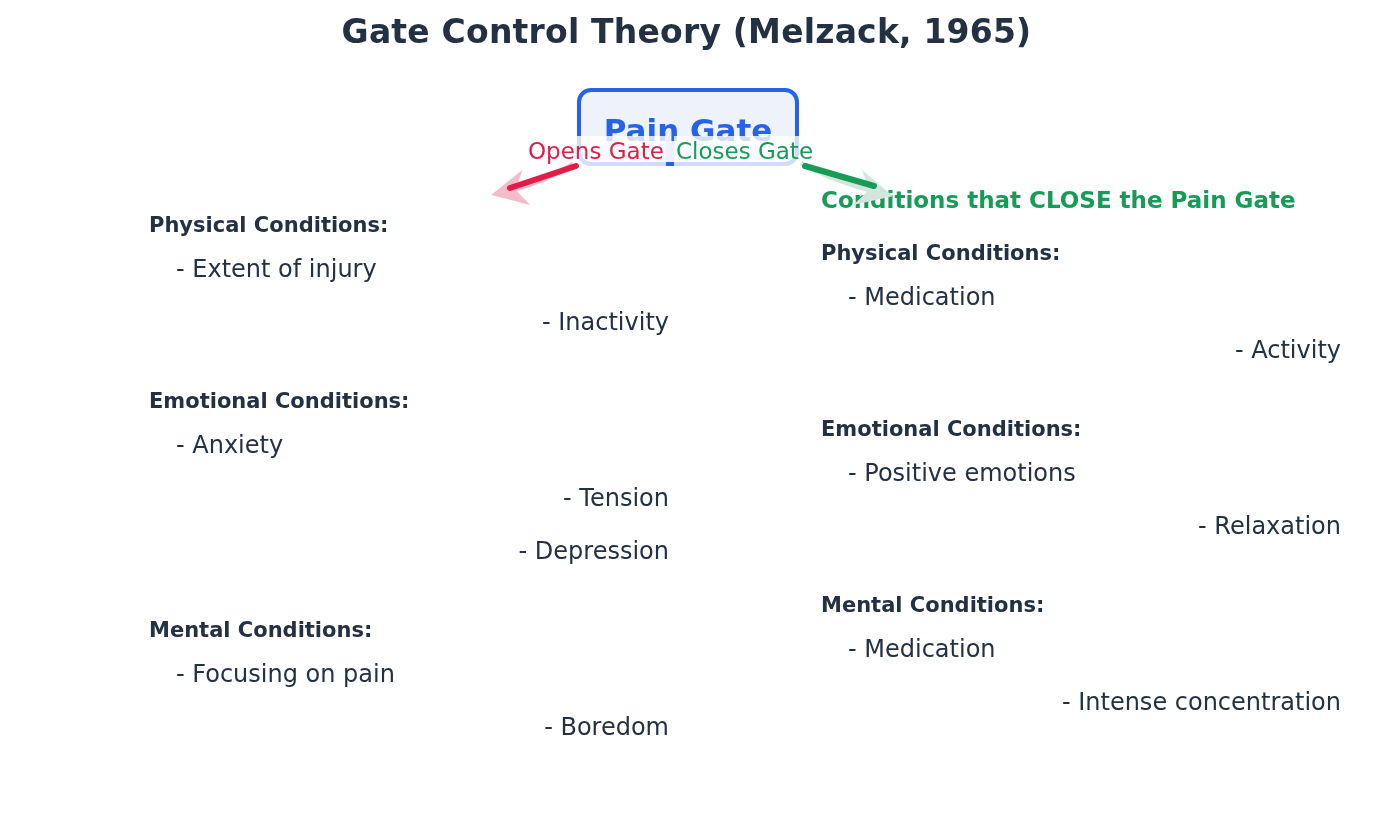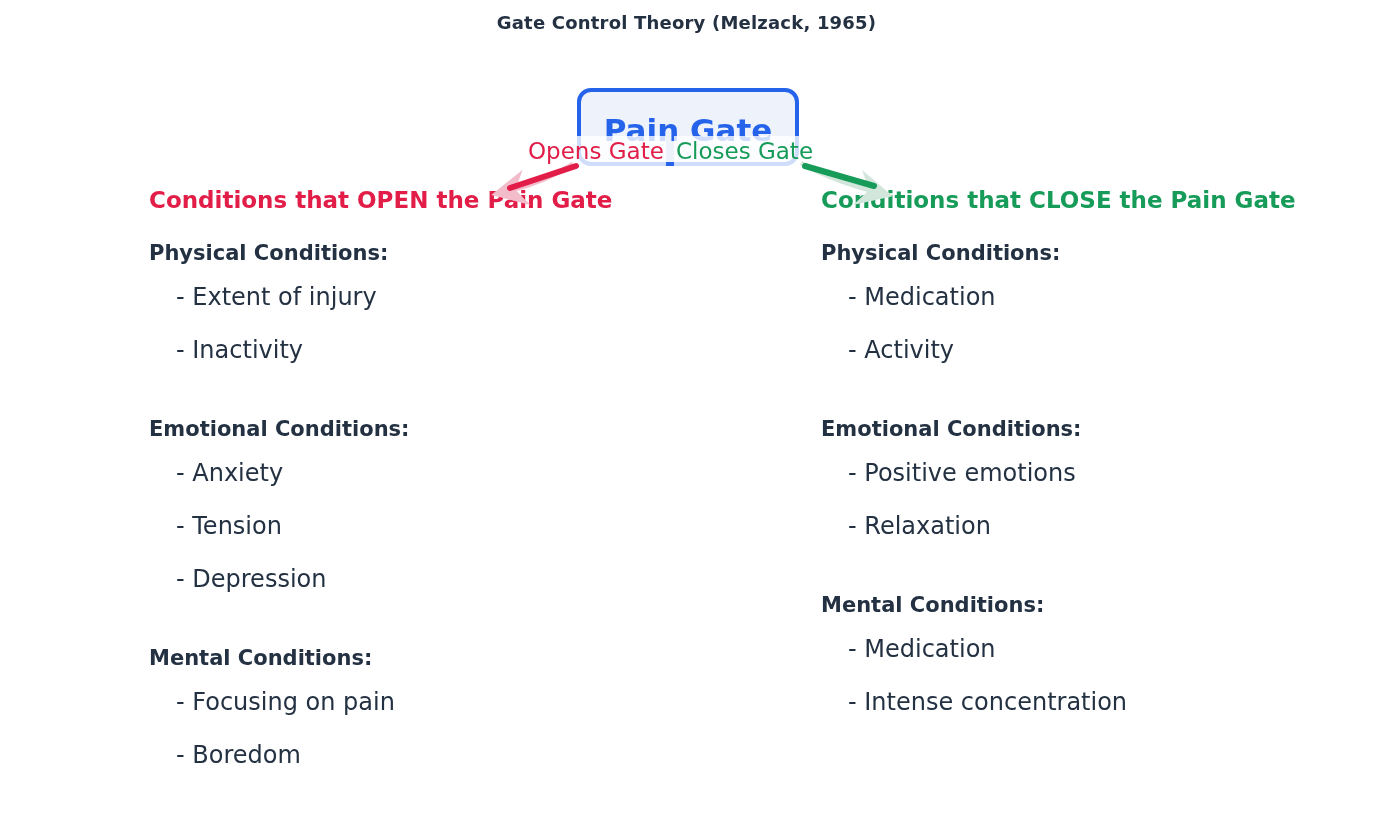--- a/index.html
+++ b/index.html
@@ -16,21 +16,21 @@
     font-family:"DejaVu Sans","Liberation Sans",sans-serif;
     color:var(--c-navy);
     overflow:hidden;
     position:relative;
   }
   .page{position:absolute;left:0;top:0;width:1373px;height:825px;}
 
   .title{
     position:absolute;left:0;top:12px;width:1373px;
     text-align:center;
-    font-size:18px;font-weight:bold;color:var(--c-navy);
+    font-size:33px;font-weight:bold;color:var(--c-navy);
     letter-spacing:.2px;
   }
 
   .gate-box{
     position:absolute;left:577px;top:88px;width:222px;height:78px;
     background:var(--c-boxbg);
     border:4px solid var(--c-blue);
     border-radius:14px;
     display:flex;justify-content:center;align-items:flex-start;
     padding-top:21px;
@@ -70,21 +70,21 @@
   .section{margin-top:26px;}
   .section + .section{margin-top:53px;}
   .section-heading{
     font-size:21px;font-weight:bold;color:var(--c-navy);
     line-height:26px;margin-bottom:18px;white-space:nowrap;
   }
   .item{
     font-size:24px;color:var(--c-navy);line-height:26px;
     padding-left:27px;white-space:nowrap;
   }
-  .item + .item{margin-top:27px;}
+  .item + .item{margin-top:27px;text-align:right;}
 </style>
 </head>
 <body>
 
 <div class="page">
 
   <h1 class="title">Gate Control Theory (Melzack, 1965)</h1>
 
   <div class="gate-box">
     <span class="gate-label">Pain Gate</span>
@@ -102,21 +102,20 @@
         <path d="M0,0 L8,4 L0,8 L2.5,4 Z" fill="#d3e6db"></path>
       </marker>
     </defs>
     <path class="arrow-faint-red" d="M 573 164 C 551 178 528 187 500 193" marker-end="url(#head-red)"></path>
     <path class="arrow-solid-red" d="M 576 166 L 510 188"></path>
     <path class="arrow-faint-green" d="M 801 163 C 828 178 852 186 884 194" marker-end="url(#head-green)"></path>
     <path class="arrow-solid-green" d="M 805 166 L 874 186"></path>
   </svg>
 
   <div class="column left">
-    <h2 class="col-header red">Conditions that OPEN the Pain Gate</h2>
 
     <div class="section">
       <h3 class="section-heading">Physical Conditions:</h3>
       <div class="item">- Extent of injury</div>
       <div class="item">- Inactivity</div>
     </div>
 
     <div class="section">
       <h3 class="section-heading">Emotional Conditions:</h3>
       <div class="item">- Anxiety</div>

